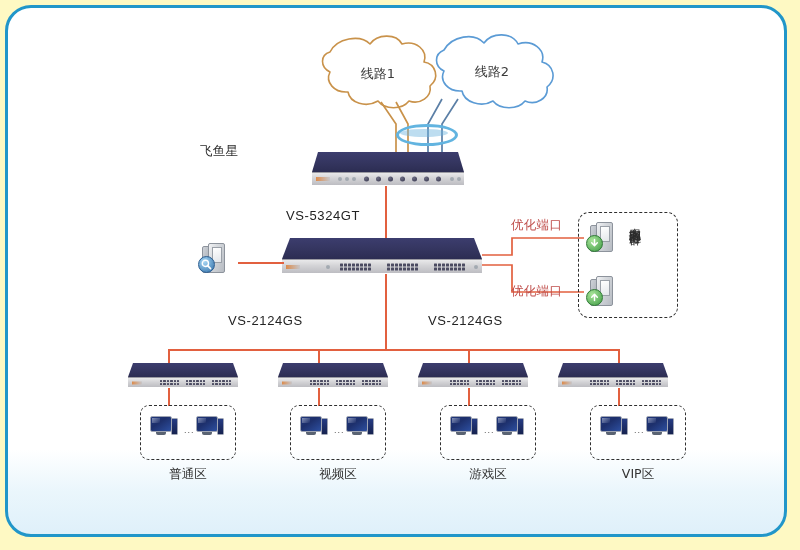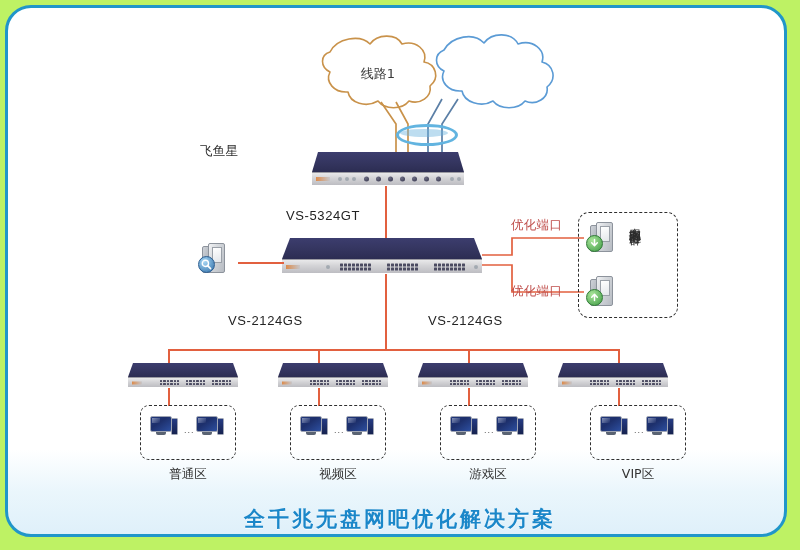--- a/index.html
+++ b/index.html
@@ -4,21 +4,21 @@
 <title>Network Topology Diagram</title>
 <style>
   html,body{margin:0;padding:0;background:#ffffff;}
   body{
     font-family:"Liberation Sans","DejaVu Sans",sans-serif;
     -webkit-font-smoothing:antialiased;
   }
   #stage{
     position:relative;
     width:800px;height:550px;
-    background:#bef264;
+    background:#fef9c3;
     overflow:hidden;
   }
   
   #frame{
     position:absolute;left:5px;top:5px;
     width:782px;height:532px;
     border:3px solid #2196c9;
     border-radius:26px;
     box-sizing:border-box;
     background:linear-gradient(180deg,#ffffff 0%,#ffffff 84%,#eaf6fc 92%,#dff0fa 100%);
@@ -225,20 +225,23 @@
 
     <path d="M444,50 C452,36 474,32 484,43 C492,32 512,32 518,44
          C533,39 546,50 542,62 C554,65 557,79 547,87
          C549,98 536,106 525,101 C518,110 500,110 493,101
          C481,108 464,102 462,91 C448,92 439,81 444,71
          C434,66 434,54 444,50 Z" fill="#ffffff" stroke="#5b9bd5" stroke-width="1.6" stroke-linejoin="round"></path>
   </svg>
 
   <div class="cloud" style="left:318px;top:40px;width:120px;height:72px;">
     <div class="ctext">线路1</div>
+  </div>
+  <div class="cloud" style="left:432px;top:38px;width:120px;height:72px;">
+    <div class="ctext">线路2</div>
   </div>
 
   <svg width="800" height="550" style="position:absolute;left:0;top:0;pointer-events:none">
     <path d="M381,102 L396,124 L396,152" stroke="#c9924a" stroke-width="1.7" fill="none"></path>
     <path d="M396,102 L408,124 L408,152" stroke="#c9924a" stroke-width="1.7" fill="none"></path>
     <path d="M442,99 L428,124 L428,152" stroke="#5b7fa6" stroke-width="1.7" fill="none"></path>
     <path d="M458,99 L442,124 L442,152" stroke="#5b7fa6" stroke-width="1.7" fill="none"></path>
   </svg>
 
   <div class="ring" style="left:396px;top:124px;width:56px;height:16px;"></div>
@@ -700,15 +703,14 @@
     <div class="tower"></div>
   </div>
   <div class="ellipsis" style="left:634px;top:425px;">...</div>
   <div class="pc" style="left:646px;top:416px;width:30px;height:22px;">
     <div class="mon"></div>
     <div class="stand"></div>
     <div class="tower"></div>
   </div>
   <div class="lbl-zone" style="position:absolute;left:590px;top:466px;width:96px;">VIP区</div>
 
-  <div id="title" style="top:505px;">全千兆无盘网吧优化解决方案</div>
 
 </div>
 
 </body></html>

